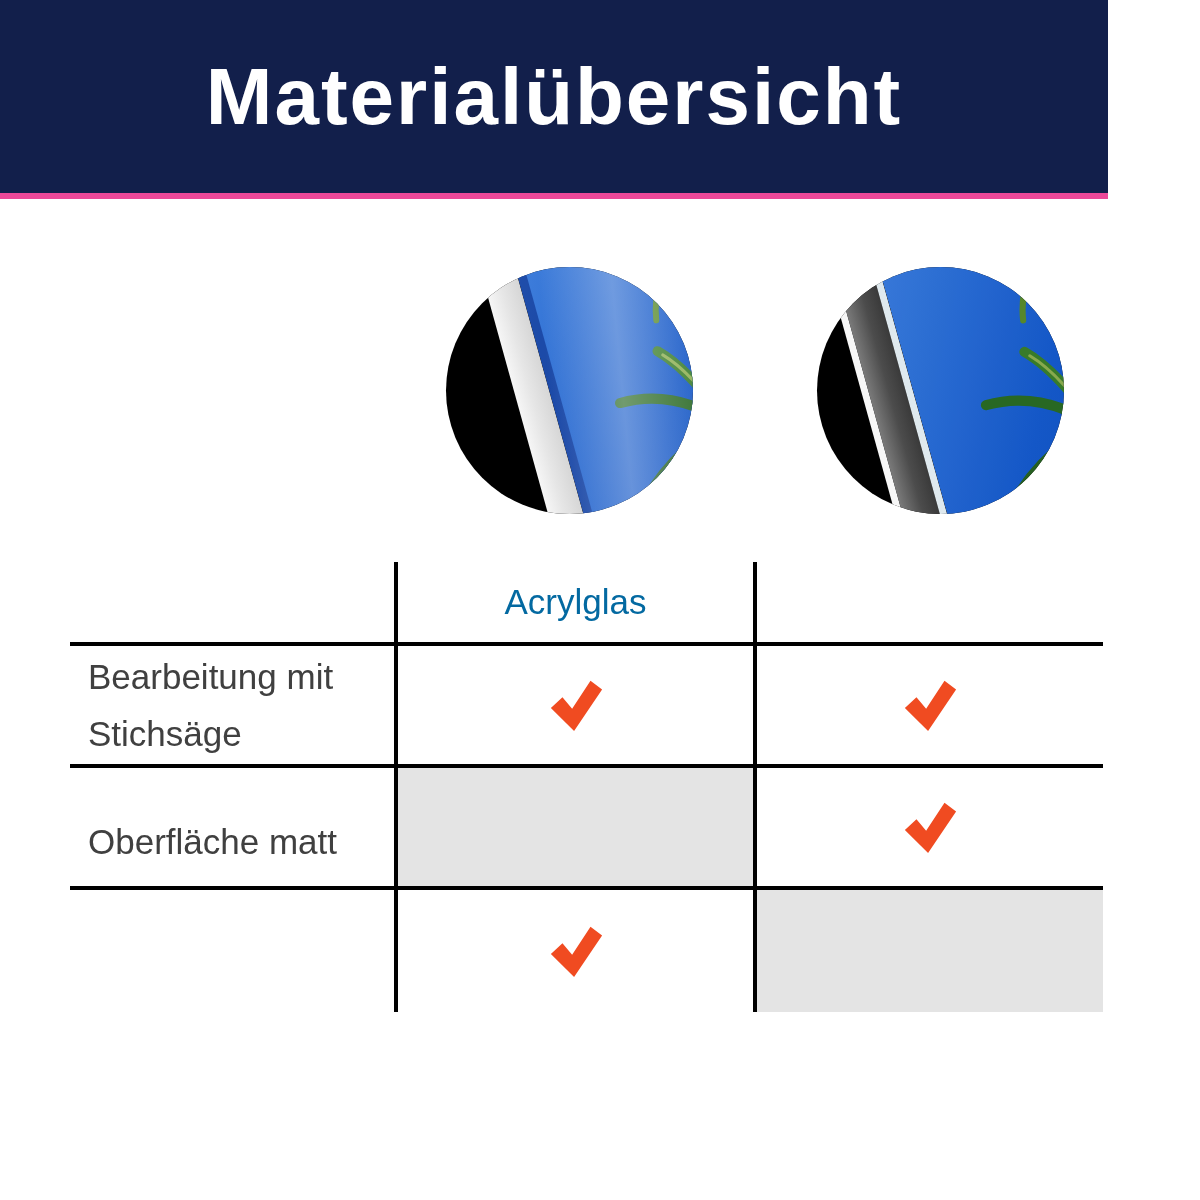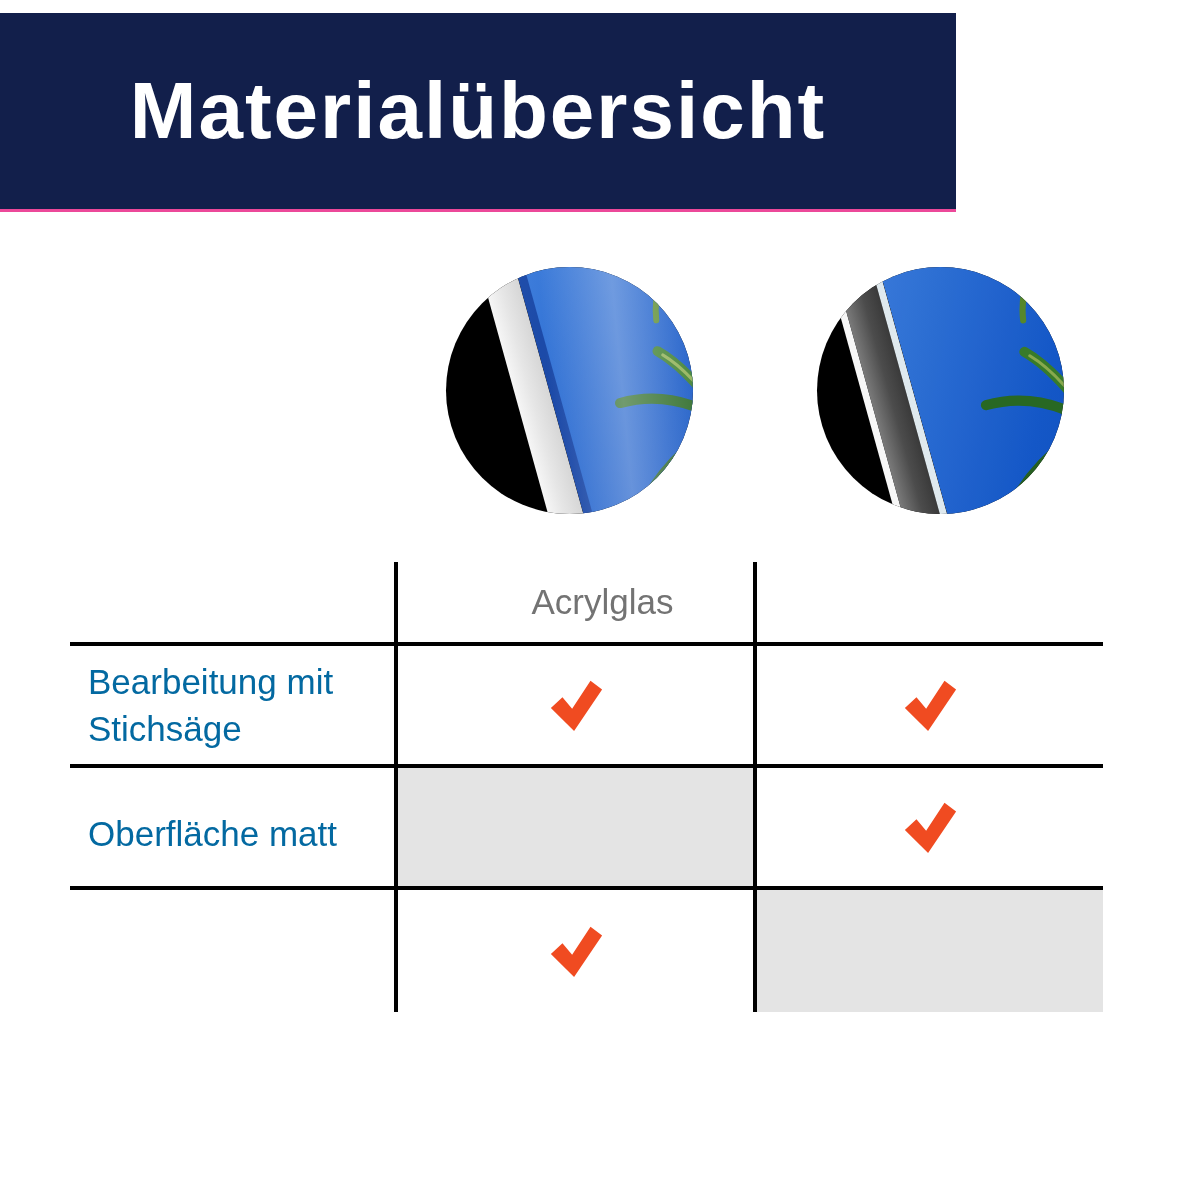--- a/index.html
+++ b/index.html
@@ -5,24 +5,24 @@
   * { margin:0; padding:0; box-sizing:border-box; }
   html,body { background:#888; }
   body { font-family:"Liberation Sans", sans-serif; }
   .page {
     position:relative; width:1200px; height:1200px;
     background:#ffffff; overflow:hidden; margin:0 auto;
   }
 
   
   .banner {
-    position:absolute; left:0; top:0; width:956px; height:199px;
+    position:absolute; left:0; top:0; width:1108px; height:199px;
     background:var(--header-bg,#121F4B);
-    border-bottom:3px solid #ec4899;
-    display:flex; align-items:center; justify-content:center;margin-top:13px;
+    border-bottom:6px solid #ec4899;
+    display:flex; align-items:center; justify-content:center;
   }
   .banner h1 {
     color:#ffffff; font-size:80px; font-weight:bold; letter-spacing:2px;
     white-space:nowrap;
   }
 
   
   .sample-circle {
     position:absolute; width:247px; height:247px; border-radius:50%;
     overflow:hidden; background:#000;
@@ -63,32 +63,32 @@
   
   .tbl { position:absolute; left:70px; top:562px; width:1033px; height:450px; }
   .vline { position:absolute; top:0; width:4px; height:450px; background:#000; }
   .v1 { left:324px; } .v2 { left:683px; }
   .hline { position:absolute; left:0; width:1033px; height:4px; background:#000; }
   .hA { top:80px; } .hB { top:202px; } .hC { top:324px; }
 
   .colhead {
     position:absolute; top:0; height:80px;
     display:flex; align-items:center; justify-content:center;
-    font-size:35px; color:#737373;margin-left:27px;
+    font-size:35px; color:#0369a1;
   }
   .ch1 { left:328px; width:355px; }
   .ch2 { left:687px; width:346px; }
 
   .rowlabel {
     position:absolute; left:18px; width:302px;
     display:flex; align-items:center;
-    font-size:35px; line-height:47px; color:#0369a1;
+    font-size:35px; line-height:57px; color:#404040;
   }
   .rl1 { top:84px; height:118px; }
-  .rl2 { top:198px; height:146px; }
+  .rl2 { top:206px; height:146px; }
   .rl3 { top:328px; height:122px; }
 
   .cell {
     position:absolute; display:flex; align-items:center; justify-content:center;
   }
   .c00 { left:328px; top:84px;  width:355px; height:118px; }
   .c01 { left:687px; top:84px;  width:346px; height:118px; }
   .c10 { left:328px; top:206px; width:355px; height:118px; }
   .c11 { left:687px; top:206px; width:346px; height:118px; }
   .c20 { left:328px; top:328px; width:355px; height:122px; }

